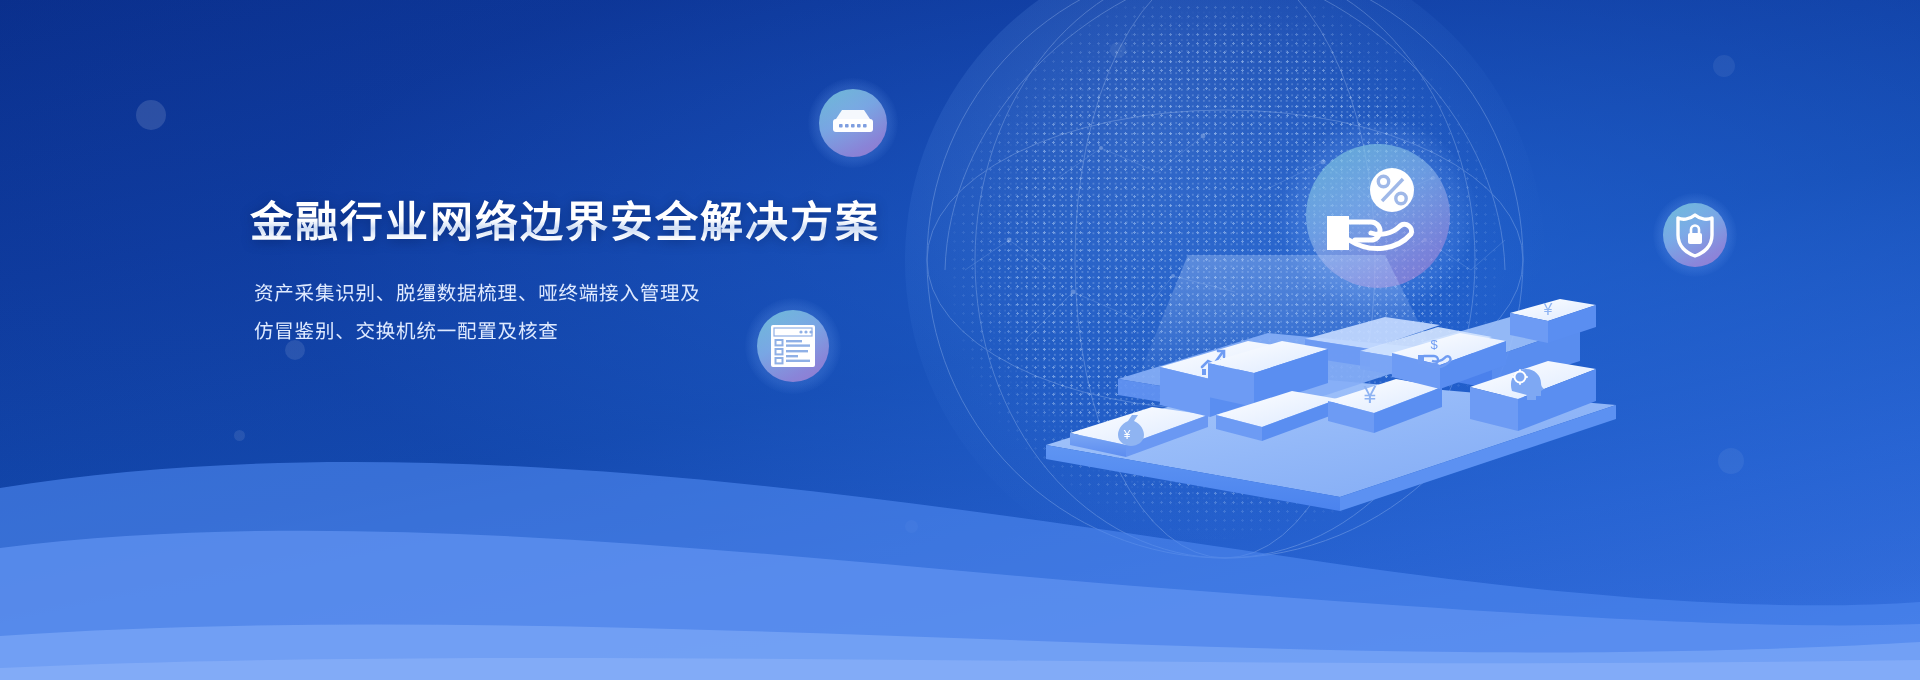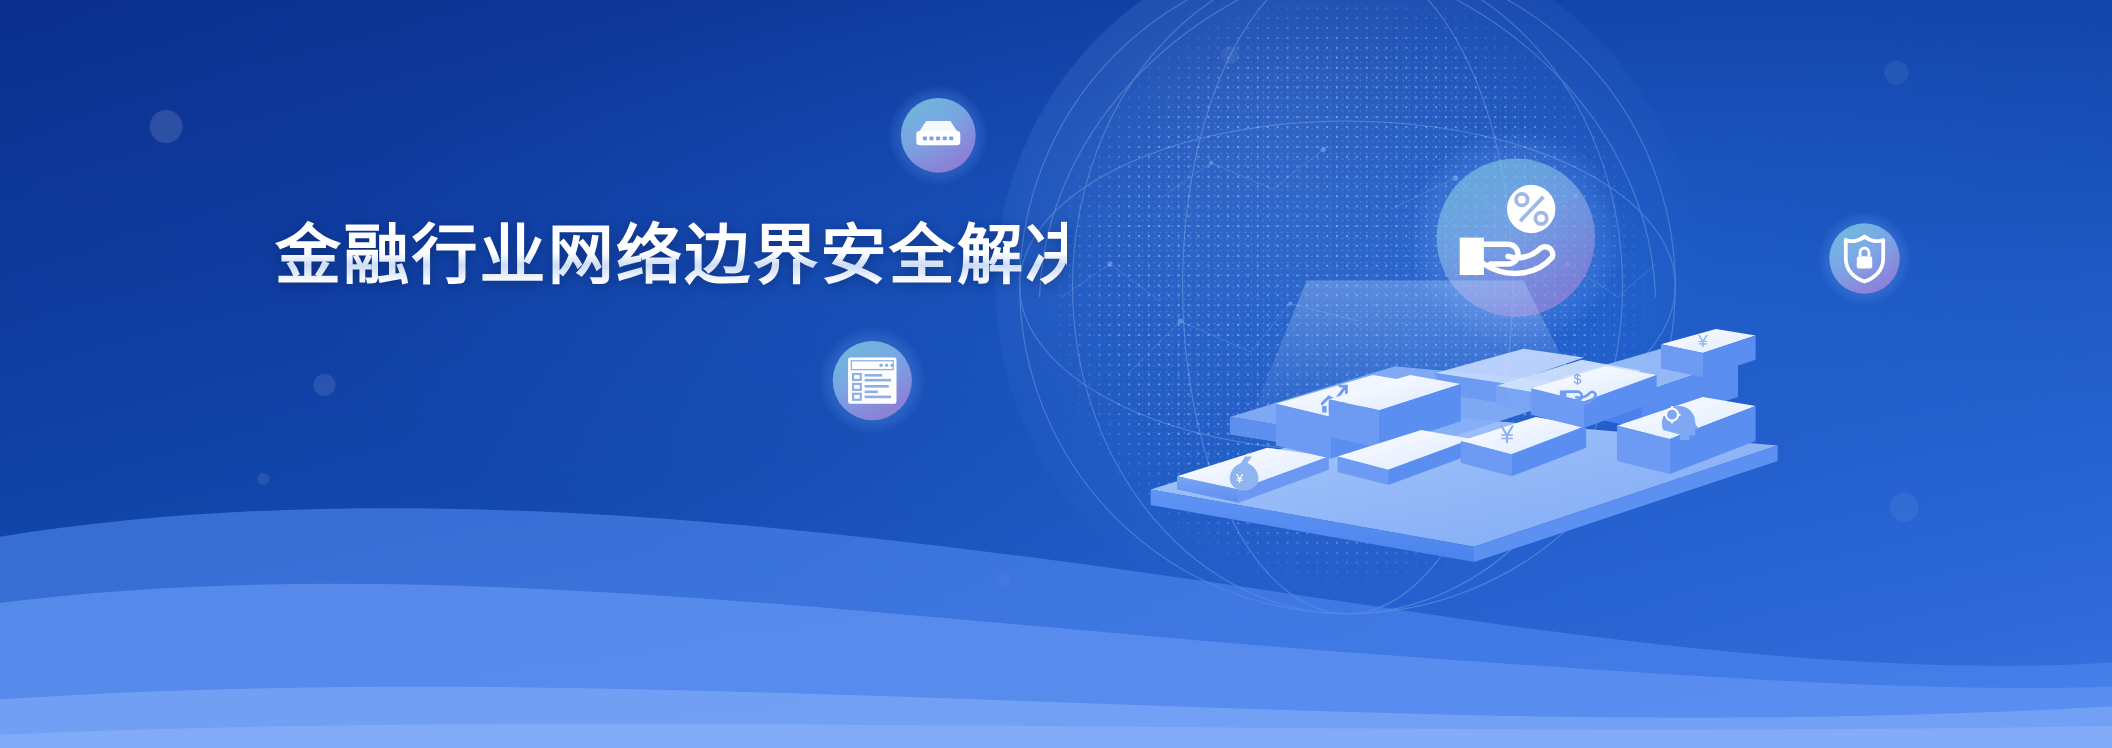--- a/index.html
+++ b/index.html
@@ -51,21 +51,21 @@
     opacity:.80;
   }
   .glow-badge svg{position:absolute;}
 
   
   .platform{position:absolute;left:1040px;top:255px;width:580px;height:260px;}
 
   
   .copy{position:absolute;left:250px;top:196px;width:720px;}
   .headline{
-    margin:0;font-size:60px;line-height:1.22;font-weight:700;letter-spacing:2px;
+    margin:0;font-size:43px;line-height:1.22;font-weight:700;letter-spacing:2px;
     background:linear-gradient(180deg,#ffffff 0%,#ffffff 46%,#cddcf4 62%,#ffffff 84%);
     -webkit-background-clip:text;background-clip:text;color:transparent;
     -webkit-text-fill-color:transparent;
     filter:drop-shadow(0 2px 6px rgba(2,25,80,.45));
     white-space:nowrap;
   }
   .subcopy{margin:26px 0 0 4px;color:#dfeaff;font-size:19.5px;line-height:1.95;letter-spacing:.8px;}
   .subcopy div{white-space:nowrap;}
 
   
@@ -297,20 +297,24 @@
 
       <path d="M470 58 L520 44 L556 50 L508 66 Z" fill="url(#tile)"></path>
       <path d="M470 58 L508 66 L508 88 L470 80 Z" fill="#6d9bf4"></path>
       <path d="M508 66 L556 50 L556 72 L508 88 Z" fill="#5a8ef1"></path>
       <text x="508" y="60" font-size="16" fill="#8eb3f2" font-family="'Liberation Sans',sans-serif" text-anchor="middle">¥</text>
     </svg>
   </div>
 
   <div class="copy">
     <h1 class="headline">金融行业网络边界安全解决方案</h1>
+    <div class="subcopy">
+      <div>资产采集识别、脱缰数据梳理、哑终端接入管理及</div>
+      <div>仿冒鉴别、交换机统一配置及核查</div>
+    </div>
   </div>
 
   <div class="waves">
     <svg width="1920" height="300" viewBox="0 0 1920 300" preserveAspectRatio="none">
       <path d="M0 108 C420 40 900 120 1310 180 C1580 220 1780 232 1920 222 L1920 300 L0 300 Z" fill="#4f87ef" opacity=".62"></path>
       <path d="M0 168 C380 120 820 184 1240 214 C1540 236 1760 250 1920 244 L1920 300 L0 300 Z" fill="#6294f2" opacity=".70"></path>
       <path d="M0 256 C460 224 1000 268 1460 272 C1660 274 1820 268 1920 262 L1920 300 L0 300 Z" fill="#79a5f6" opacity=".78"></path>
       <path d="M0 288 C520 264 1180 292 1920 280 L1920 300 L0 300 Z" fill="#8fb5f9" opacity=".55"></path>
     </svg>
   </div>

